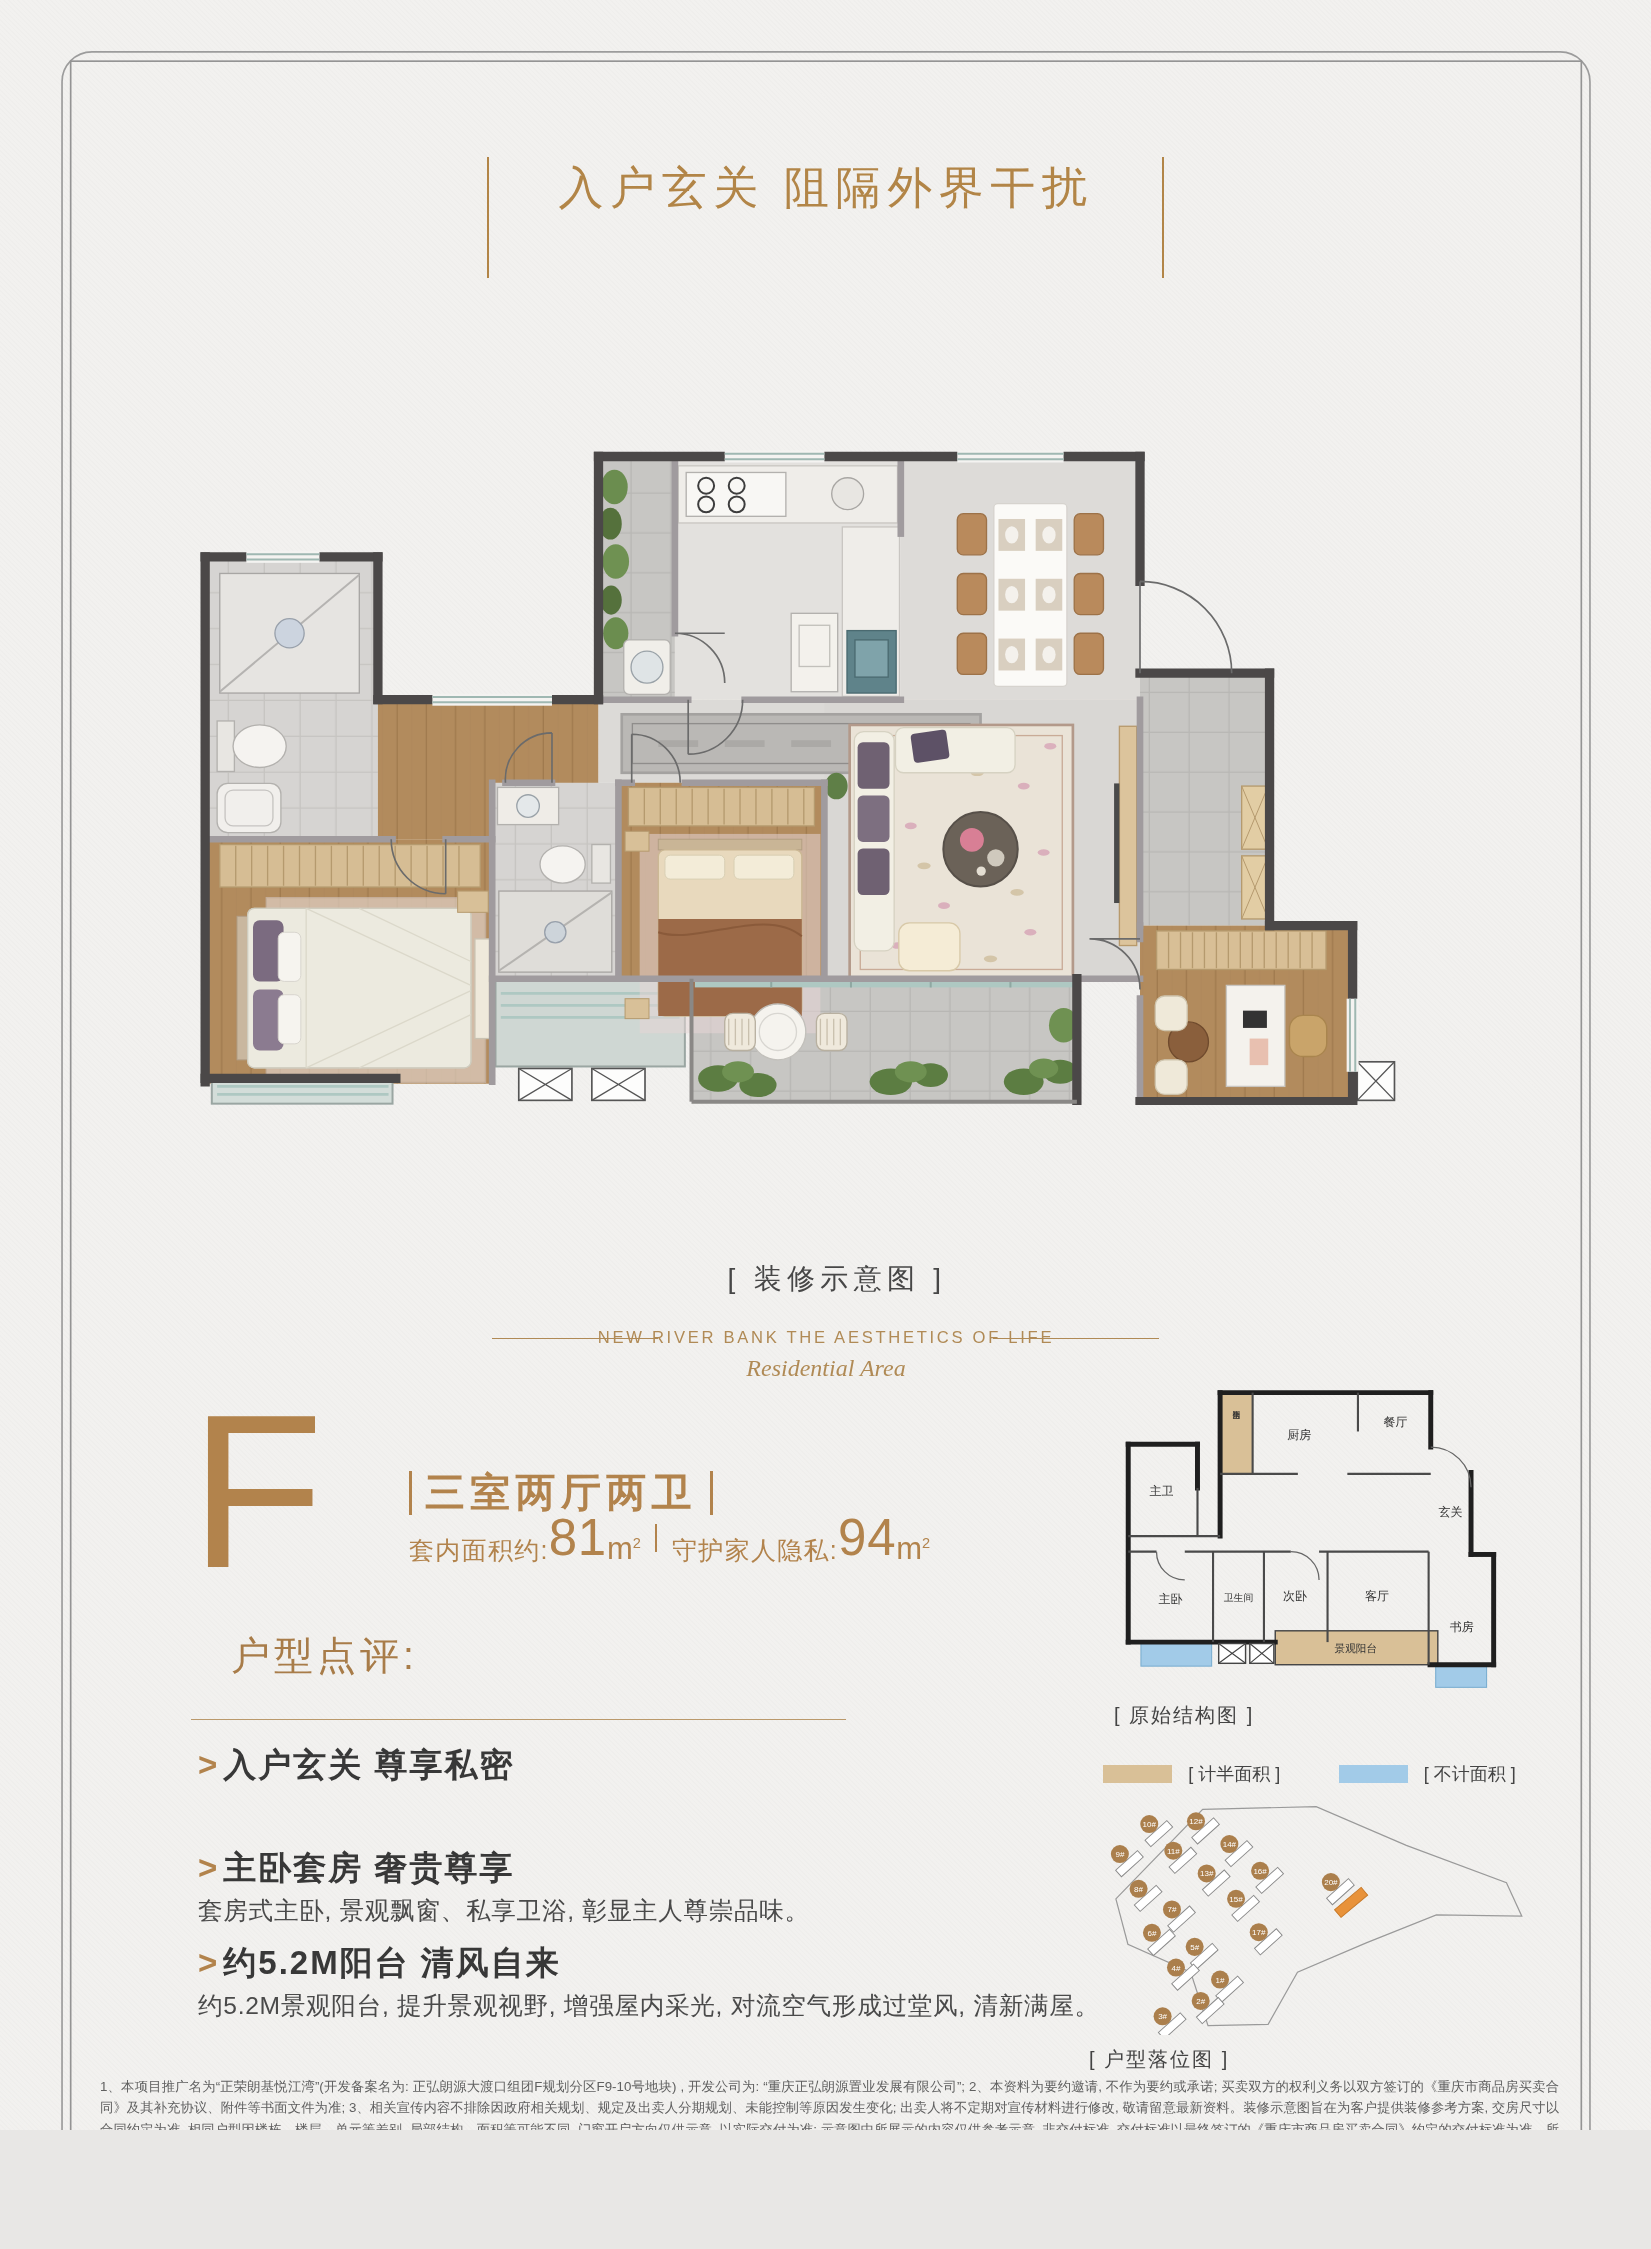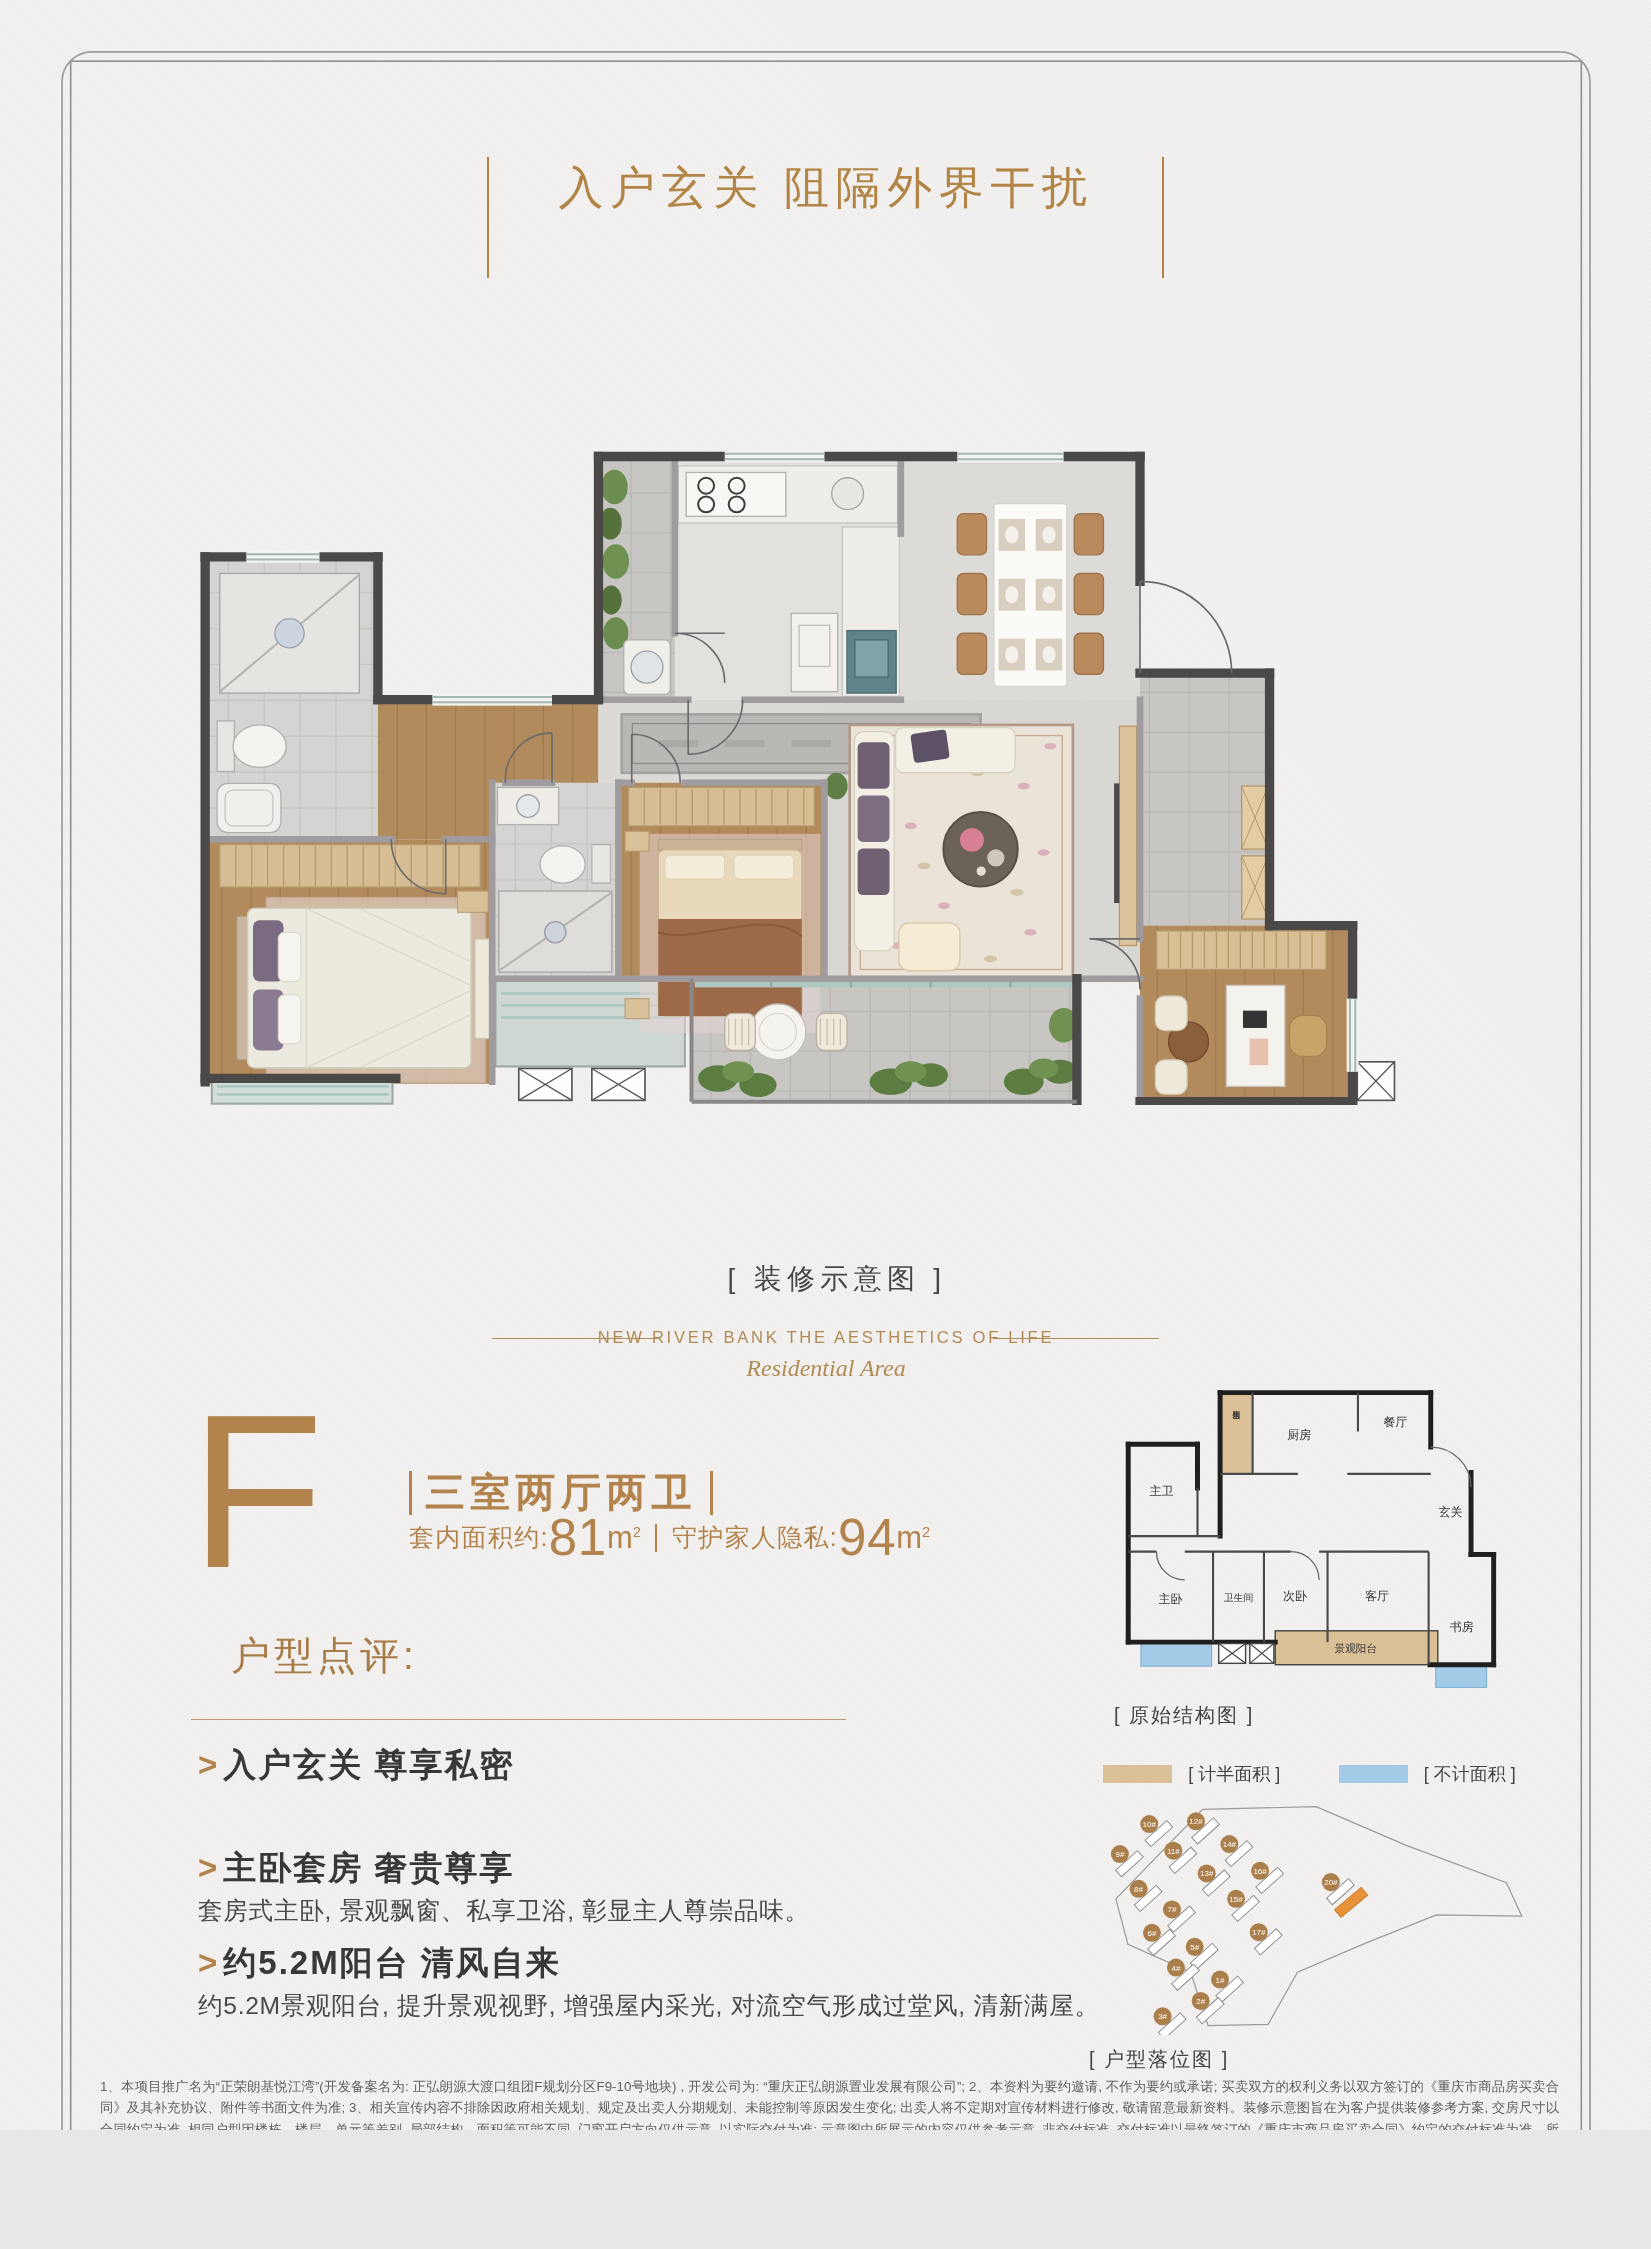--- a/index.html
+++ b/index.html
@@ -11,21 +11,21 @@
   .bar{background:#b28547;}
   .title-line{font-size:45px;letter-spacing:6.6px;color:#b28547;font-weight:400;}
   .cap{color:#474747;margin-left:22px;}
   .divider-en{font-size:16.6px;letter-spacing:2.7px;color:#b08a55;}
   .divider-script{font-size:24px;font-style:italic;font-family:"Liberation Serif", serif;color:#b08a55;}
   .hline{height:1.3px;background:#b08a55;}
   .f-letter{font-size:219px;line-height:0.8;color:#b2834c;font-weight:400;}
   .rooms-row{display:flex;align-items:center;gap:13.3px;margin-top:36px;}
   .rooms-bar{width:2.7px;height:44px;background:#b2834c;}
   .rooms-text{font-size:40px;font-weight:bold;letter-spacing:5.3px;color:#b2834c;}
-  .area-row{display:flex;align-items:center;color:#b2834c;}
+  .area-row{display:flex;align-items:flex-end;color:#b2834c;}
   .area-label{font-size:25px;letter-spacing:1.3px;}
   .area-num{font-size:51px;letter-spacing:0.7px;}
   .area-unit{font-size:31px;}
   .area-sup{font-size:14.6px;vertical-align:super;}
   .area-sep{width:2px;height:28px;background:#b2834c;margin:0 14.6px;align-self:center;}
   .review-h{font-size:39px;font-weight:normal;color:#a87c49;letter-spacing:4px;margin-left:33px;}
   .b-title{font-size:33px;font-weight:bold;color:#383838;letter-spacing:2px;}
   .b-arrow{color:#b2834c;font-weight:bold;margin-right:4px;}
   .b-desc{font-size:24.6px;color:#4a4a4a;letter-spacing:0.7px;}
   .legend-row{display:flex;align-items:center;justify-content:center;gap:16px;}

